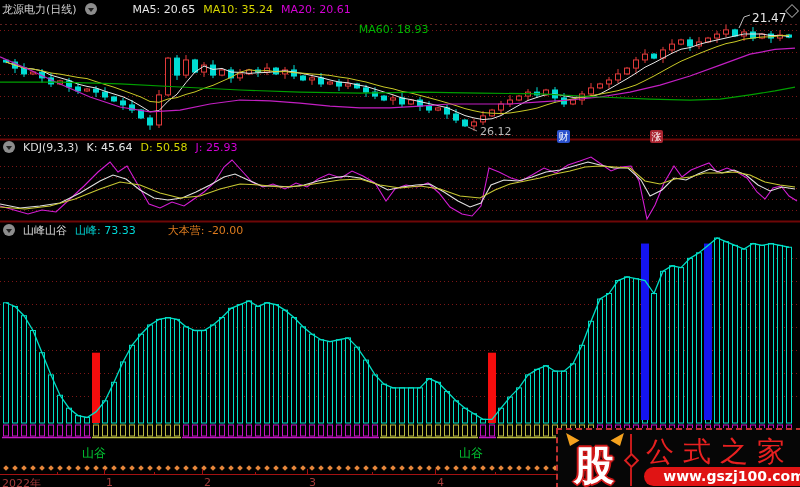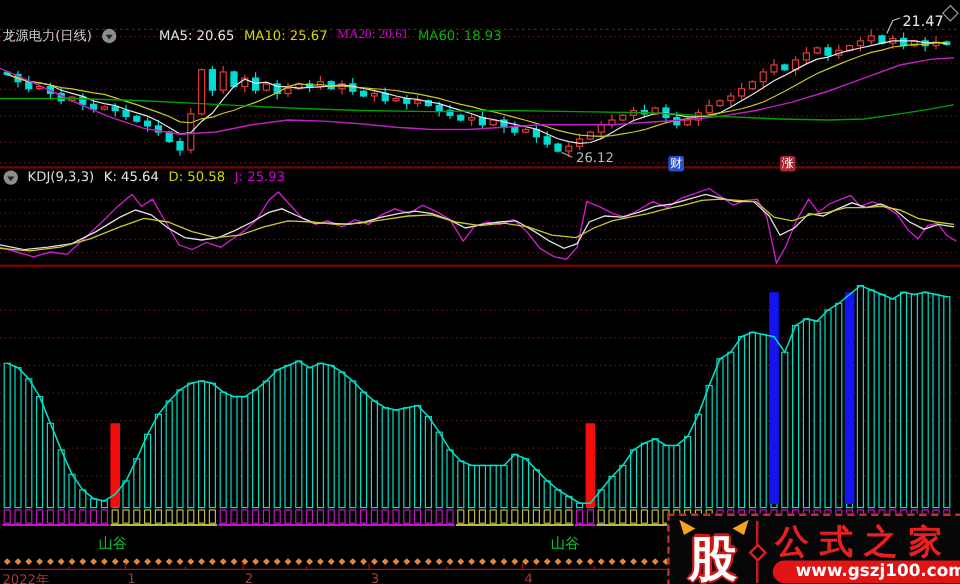--- a/index.html
+++ b/index.html
@@ -1,19 +1,19 @@
 <!DOCTYPE html>
 <html><head>
 <meta charset="utf-8">
 <style>
   html,body{margin:0;padding:0;background:#000;}
   .screen{position:relative;width:800px;height:487px;background:#000;overflow:hidden;
           font-family:"DejaVu Sans","Liberation Sans",sans-serif;}
   svg{position:absolute;left:0;top:0;z-index:1;}
-  .hdr{position:absolute;display:flex;gap:8px;align-items:flex-end;font-size:11px;
+  .hdr{position:absolute;display:flex;gap:8px;align-items:flex-start;font-size:11px;
        white-space:nowrap;z-index:4;line-height:13px;}
   .icon-circle{width:12px;height:12px;border-radius:50%;background:#8d8d8d;position:relative;
                display:inline-block;flex:0 0 auto;cursor:pointer;}
   .icon-circle::after{content:"";position:absolute;left:3px;top:4.5px;
        border-left:3px solid transparent;border-right:3px solid transparent;border-top:4px solid #222;}
   .overlay{position:absolute;z-index:4;white-space:nowrap;}
   .anno{color:#e8e8e8;font-size:12px;}
   .badge{position:absolute;z-index:4;width:13px;height:13px;font-size:10px;color:#fff;
          text-align:center;line-height:13px;border-radius:2px;cursor:pointer;}
   .valley{position:absolute;z-index:4;font-size:12px;font-weight:normal;}
@@ -27,21 +27,21 @@
   .gu-char{position:absolute;left:10px;top:4px;font-size:40px;font-weight:bold;color:#fff;
      text-shadow:-2px 0 #d01818,2px 0 #d01818,0 -2px #d01818,0 2px #d01818,
                  -1px -1px #d01818,1px 1px #d01818,1px -1px #d01818,-1px 1px #d01818;}
   .horn{position:absolute;width:0;height:0;border-bottom:13px solid #f5a21e;
         border-left:3px solid transparent;border-right:8px solid transparent;}
   .horn.left{left:2px;top:-3px;transform:rotate(-30deg);}
   .horn.right{right:2px;top:-3px;transform:rotate(30deg) scaleX(-1);}
   .logo-divider{position:absolute;left:72px;top:4px;width:2px;height:52px;background:#c51a1a;}
   .logo-diamond{position:absolute;left:68px;top:25px;width:7px;height:7px;border:2px solid #d82020;
                 background:#000;transform:rotate(45deg);}
-  .logo-name{position:absolute;left:88px;top:3px;font-size:28px;font-weight:700;color:#e82020;
+  .logo-name{position:absolute;left:88px;top:3px;font-size:28px;font-weight:400;color:#e82020;
              letter-spacing:9px;}
   .logo-pill{position:absolute;left:86px;top:37px;width:180px;height:19px;background:#e01414;
              border-radius:10px;color:#fff;font-size:14px;font-weight:bold;text-align:center;
              line-height:19px;}
 </style>
 </head>
 <body>
 
 <div class="screen">
 
@@ -541,33 +541,39 @@
       <line x1="154.5" x2="154.5" y1="472" y2="475" stroke="#a31212" stroke-width="1"></line>
       <line x1="255.5" x2="255.5" y1="472" y2="475" stroke="#a31212" stroke-width="1"></line>
       <line x1="372.5" x2="372.5" y1="472" y2="475" stroke="#a31212" stroke-width="1"></line>
       <line x1="495.5" x2="495.5" y1="472" y2="475" stroke="#a31212" stroke-width="1"></line>
     </svg>
 
   <div class="hdr" style="left:2px;top:3px;">
     <span style="color: rgb(207, 207, 207);">龙源电力(日线)</span>
     <span class="icon-circle"></span>
     <span style="color: rgb(230, 230, 230); margin-left: 28px;">MA5: 20.65</span>
-    <span style="color: rgb(214, 214, 0);">MA10: 25.67</span>
-    <span style="color: rgb(212, 0, 212); font-family: Liberation Serif, serif;">MA20: 20.61</span>
+    <span style="color: rgb(214, 214, 0);">MA10: 35.24</span>
+    <span style="color: rgb(212, 0, 212);">MA20: 20.61</span>
     <span style="color: rgb(0, 180, 0); margin-top: 20px;">MA60: 18.93</span>
   </div>
 
   <div class="hdr" style="left:3px;top:141px;">
     <span class="icon-circle"></span>
     <span style="color: rgb(222, 222, 222);">KDJ(9,3,3)</span>
     <span style="color: rgb(230, 230, 230);">K: 45.64</span>
     <span style="color: rgb(214, 214, 0);">D: 50.58</span>
     <span style="color: rgb(212, 0, 212);">J: 25.93</span>
   </div>
 
+  <div class="hdr" style="left:3px;top:224px;">
+    <span class="icon-circle"></span>
+    <span style="color: rgb(222, 222, 222);">山峰山谷</span>
+    <span style="color: rgb(0, 216, 216);">山峰: 73.33</span>
+    <span style="margin-left: 24px; color: rgb(222, 123, 30);">大本营: -20.00</span>
+  </div>
 
   <span class="overlay anno" id="anno-high" style="left: 752px; top: 11px;">21.47</span>
   <span class="overlay anno" id="anno-low" style="color: rgb(185, 185, 185); font-size: 11px; left: 480px; top: 125px;">26.12</span>
   <span class="badge" style="left: 557px; top: 130px; background: rgb(42, 80, 204);">财</span>
   <span class="badge" style="left: 650px; top: 130px; background: rgb(170, 36, 48);">涨</span>
 
   <span class="valley" style="left: 82px; top: 445px; color: rgb(0, 204, 51);">山谷</span>
   <span class="valley" style="left: 459px; top: 445px; color: rgb(0, 204, 51);">山谷</span>
 
   <span class="axis-label" id="axis-year" style="left: 2px; top: 476px; color: rgb(163, 59, 59);">2022年</span>

